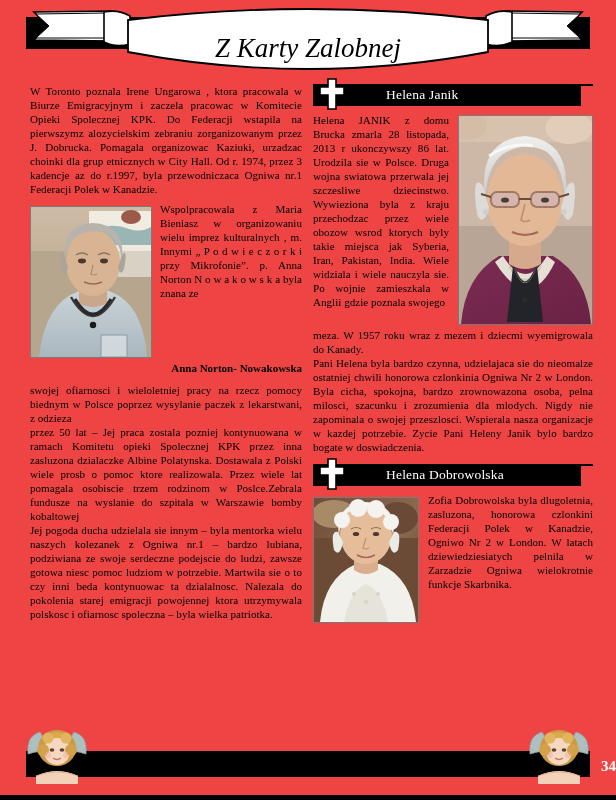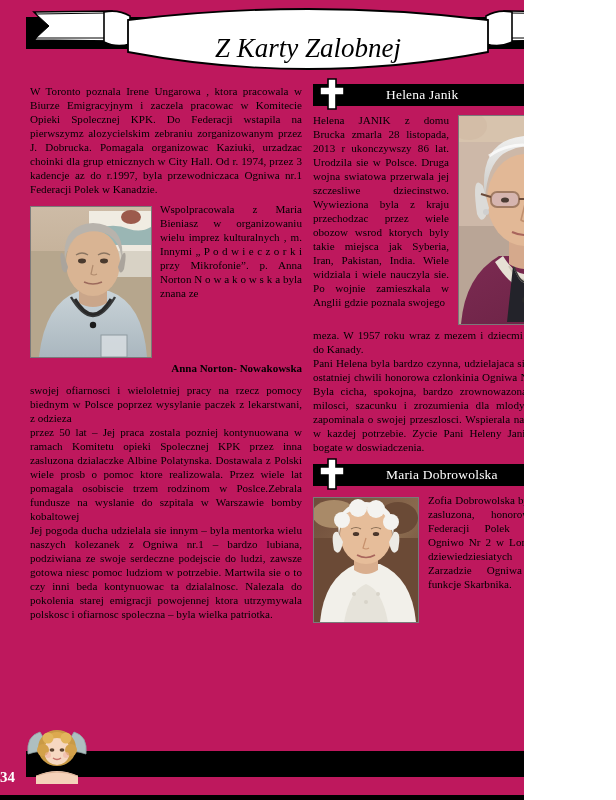--- a/index.html
+++ b/index.html
@@ -5,23 +5,23 @@
   html, body {
     margin: 0;
     padding: 0;
     background: #ffffff;
   }
   body {
     font-family: "Liberation Serif", serif;
   }
   #page {
     position: relative;
-    width: 524px;
+    width: 616px;
     height: 800px;
-    background: #be185d;
+    background: #ef4444;
     overflow: hidden;
     box-sizing: border-box;
   }
 
   
   .masthead {
     position: absolute;
     left: 0;
     top: 0;
     width: 616px;
@@ -135,23 +135,23 @@
     position: absolute;
     left: 26px;
     bottom: 13px;
     width: 564px;
     height: 26px;
     background: #000000;
   }
   .footer-pageno {
     position: absolute;
     left: 0;
-    bottom: 4px;
+    bottom: 15px;
     width: 616px;
-    text-align: left;
+    text-align: right;
     color: #ffffff;
     font-size: 15px;
     font-weight: bold;
     font-family: "Liberation Serif", serif;
   }
   .cherub {
     position: absolute;
     bottom: 4px;
     width: 66px;
     height: 62px;
@@ -339,21 +339,21 @@
     <div style="height:10px"></div>
 
     <div class="sec-header">
       <div class="bar"></div>
       <div class="rule"></div>
       <div class="cross">
         <svg width="26" height="32" viewBox="0 0 26 32" xmlns="http://www.w3.org/2000/svg">
           <path d="M9 1 H17 V9 H25 V17 H17 V31 H9 V17 H1 V9 H9 Z" fill="#ffffff" stroke="#000000" stroke-width="1.6"></path>
         </svg>
       </div>
-      <div class="sec-title">Maria Dobrowolska</div>
+      <div class="sec-title">Helena Dobrowolska</div>
     </div>
 
     <div class="photo float-left-photo" style="width:104px;height:124px;margin-right:9px;">
       <svg class="ph-svg" viewBox="0 0 104 124" preserveAspectRatio="none">
         <defs>
           <linearGradient id="zdBg" x1="0" y1="0" x2="1" y2="1">
             <stop offset="0%" stop-color="#6e4c3a"></stop>
             <stop offset="55%" stop-color="#8a6a4e"></stop>
             <stop offset="100%" stop-color="#5d4030"></stop>
           </linearGradient>

